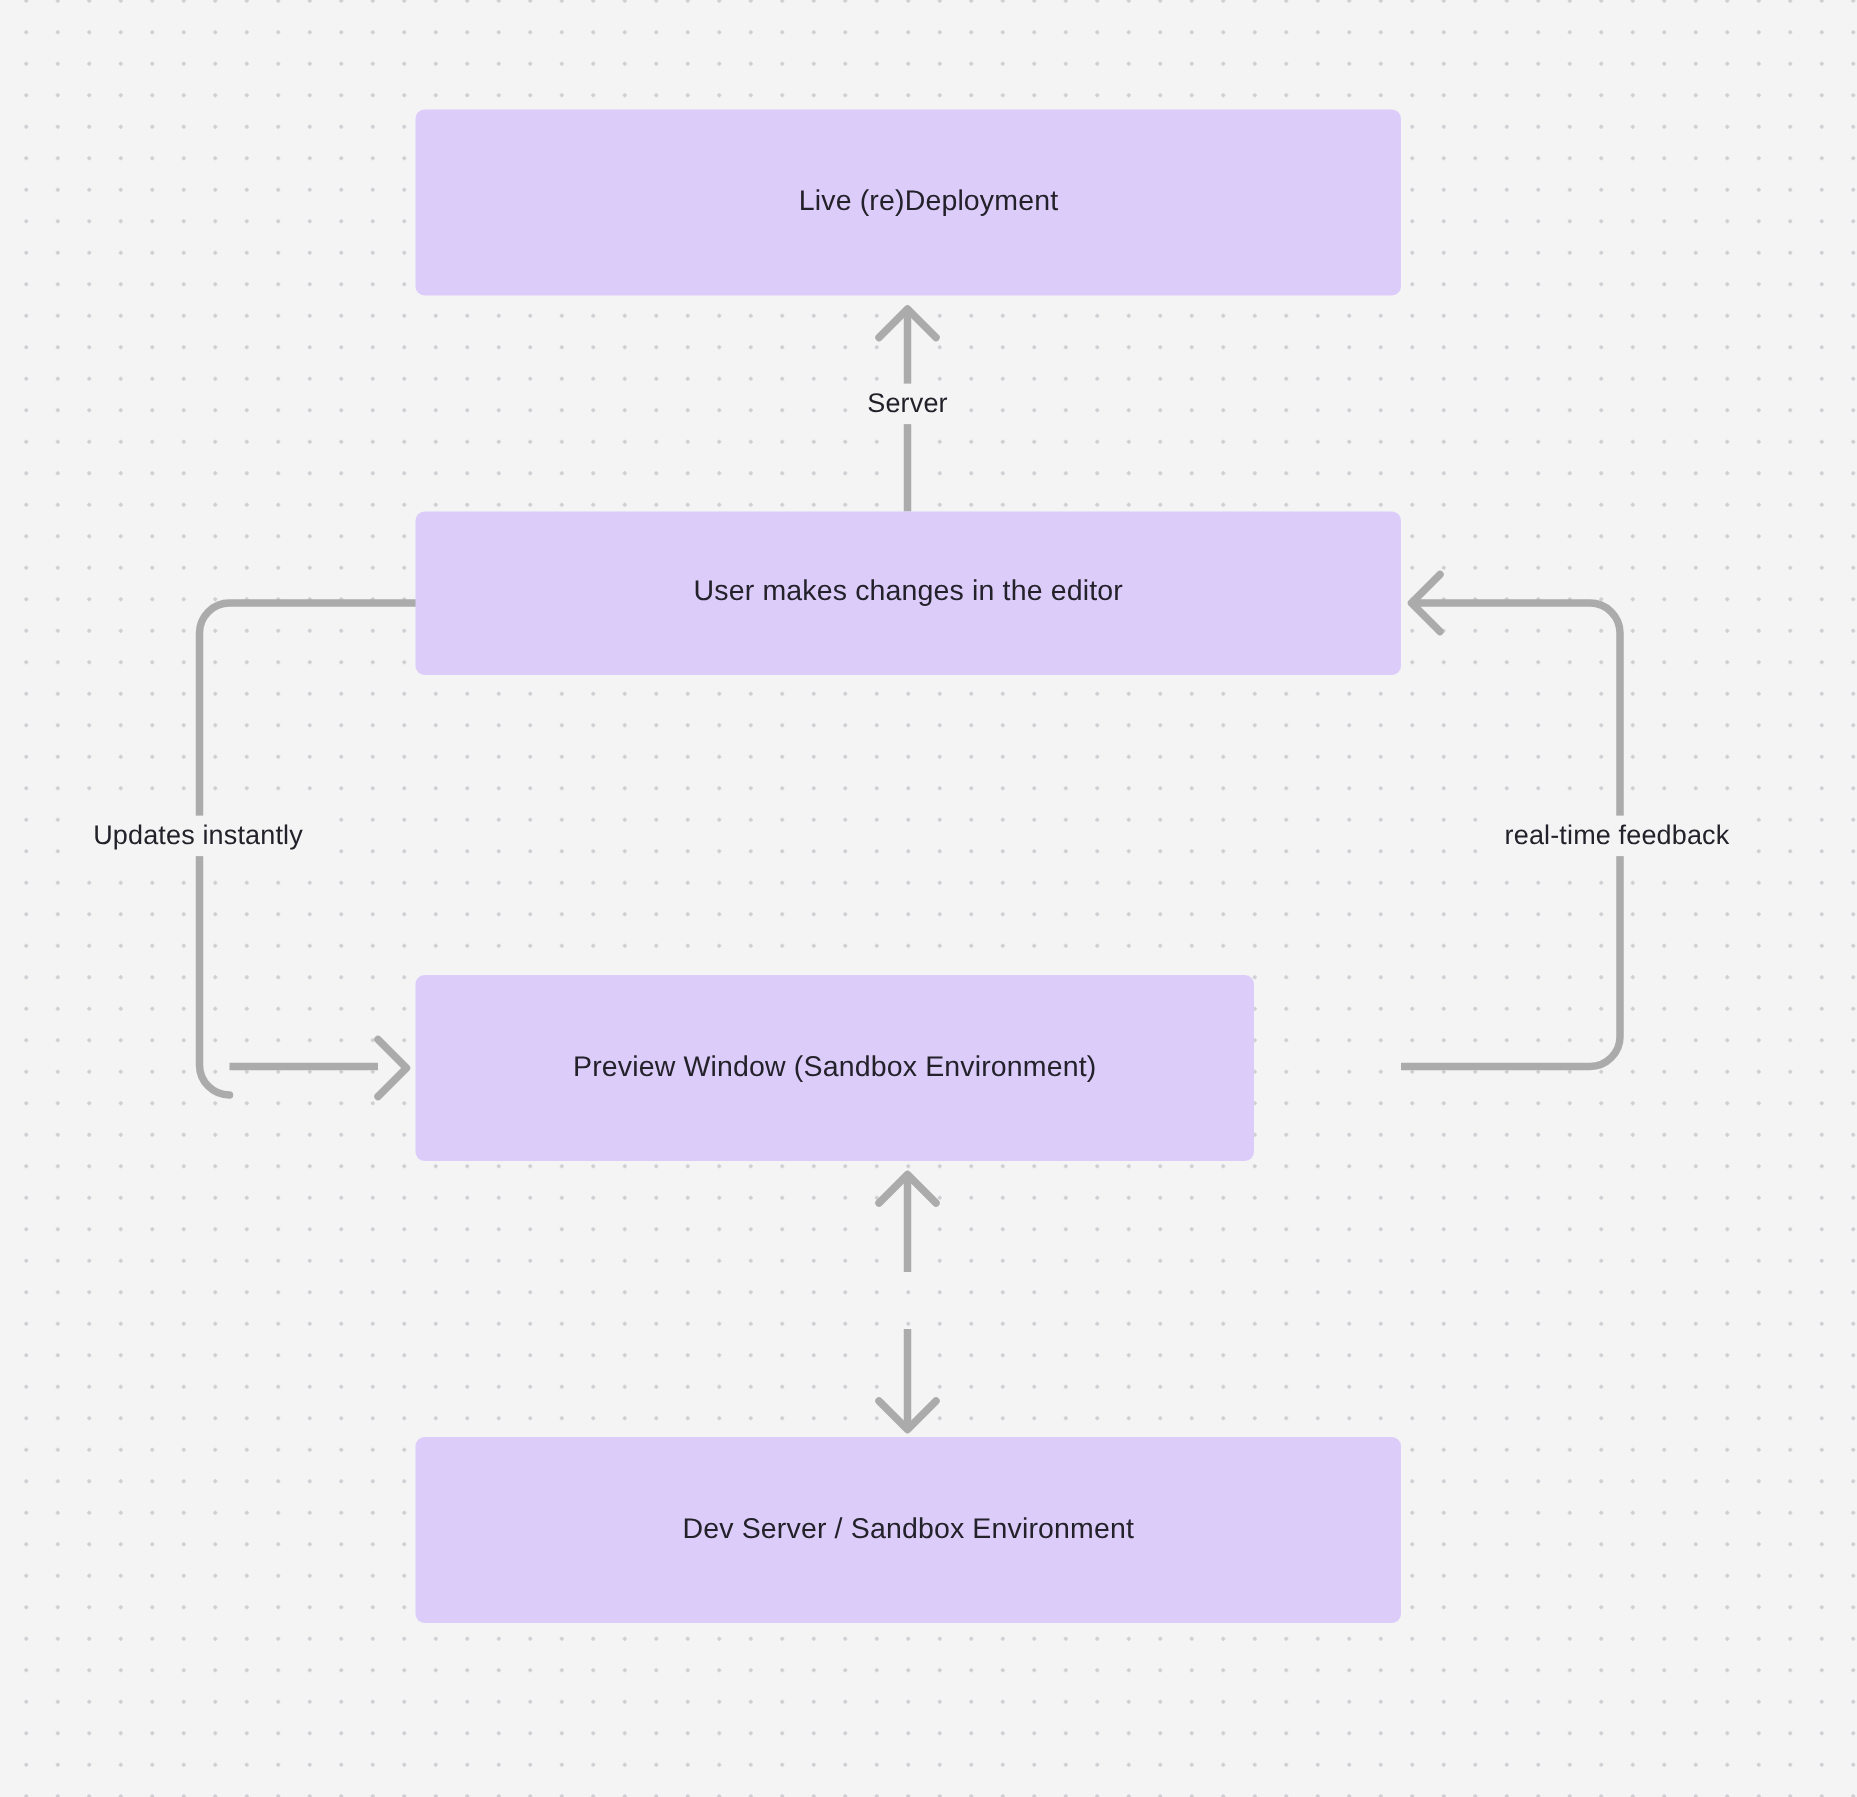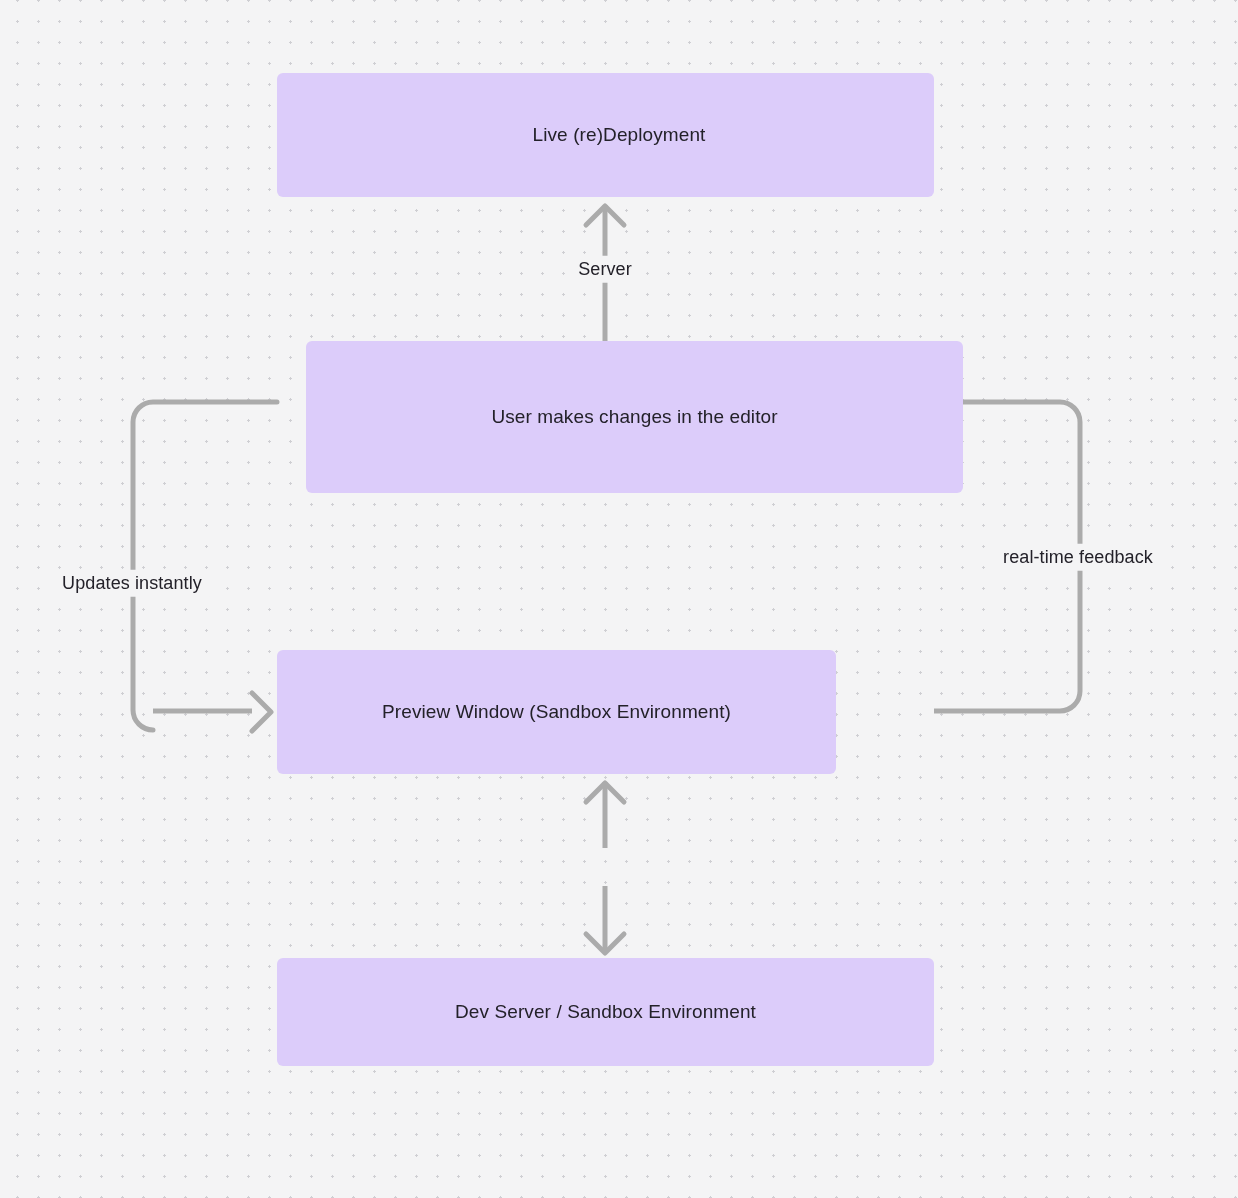--- a/index.html
+++ b/index.html
@@ -85,32 +85,32 @@
       <polyline points="586,802 605,783 624,802" fill="none" stroke="#ABABAB" stroke-width="5" stroke-linecap="round" stroke-linejoin="round"></polyline>
       <line x1="605" y1="886" x2="605" y2="953" stroke="#ABABAB" stroke-width="5" stroke-linecap="butt"></line>
       <polyline points="586,934 605,953 624,934" fill="none" stroke="#ABABAB" stroke-width="5" stroke-linecap="round" stroke-linejoin="round"></polyline>
     </g>
   </svg>
 
   <div class="node" style="left:277px; top:73px; width:657px; height:124px;padding-left:27px;">
     <span class="node-label">Live (re)Deployment</span>
   </div>
 
-  <div class="node" style="left:277px; top:341px; width:657px; height:152px;margin-left:29px;">
+  <div class="node" style="left:277px; top:341px; width:657px; height:109px;">
     <span class="node-label">User makes changes in the editor</span>
   </div>
 
   <div class="node" style="left:277px; top:650px; width:559px; height:124px;">
     <span class="node-label">Preview Window (Sandbox Environment)</span>
   </div>
 
-  <div class="node" style="left:277px; top:958px; width:657px; height:108px;">
+  <div class="node" style="left:277px; top:958px; width:657px; height:124px;">
     <span class="node-label">Dev Server / Sandbox Environment</span>
   </div>
 
   <div class="edge-label el-center" style="left:605px; top:269px;">Server</div>
 
-  <div class="edge-label el-center" style="left:132px; top:583px;">Updates instantly</div>
+  <div class="edge-label el-center" style="left:132px; top:557px;">Updates instantly</div>
 
   <div class="edge-label el-center" style="left:1078px; top:557px;">real-time feedback</div>
 
 
 </div>
 
 </body></html>

